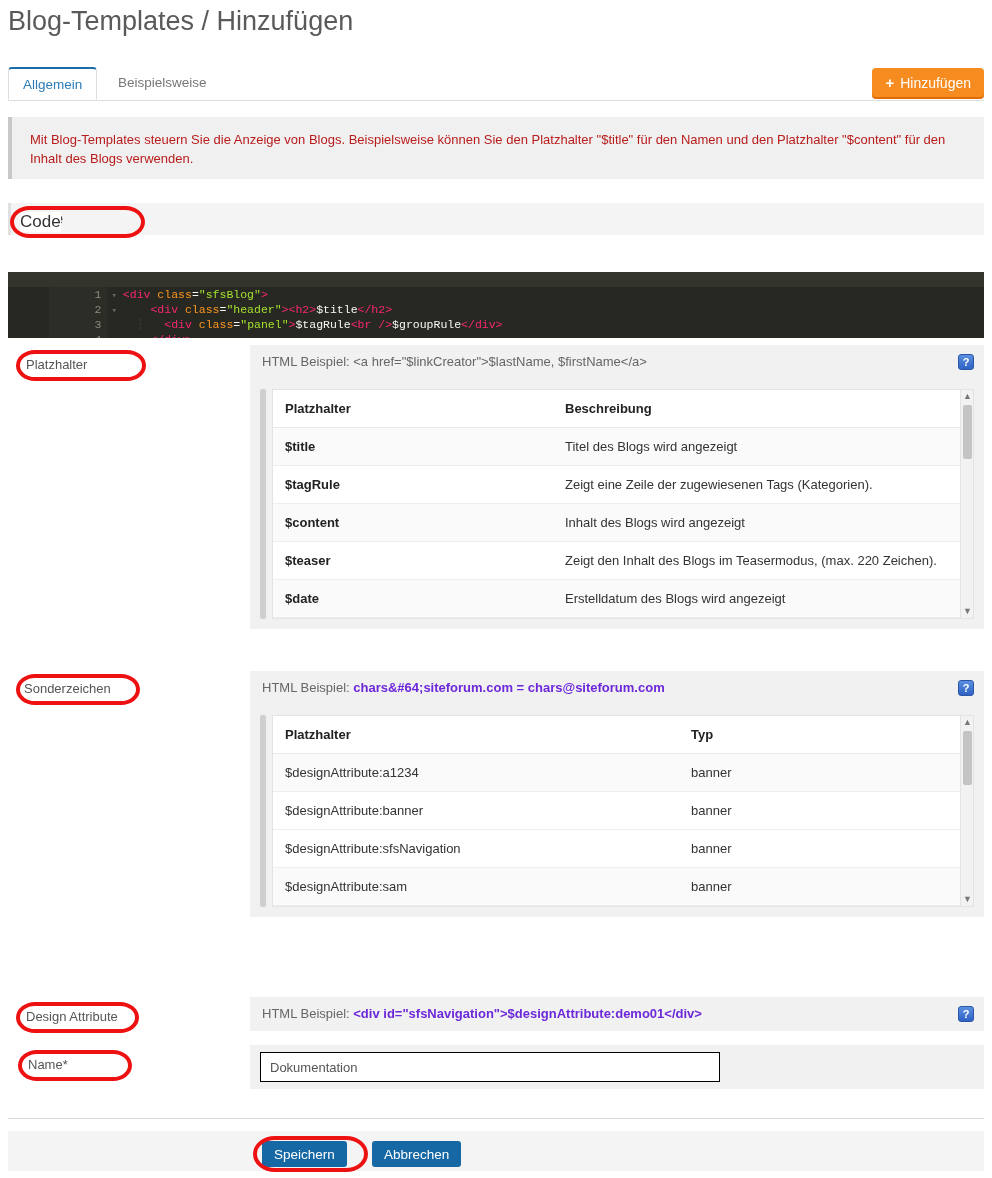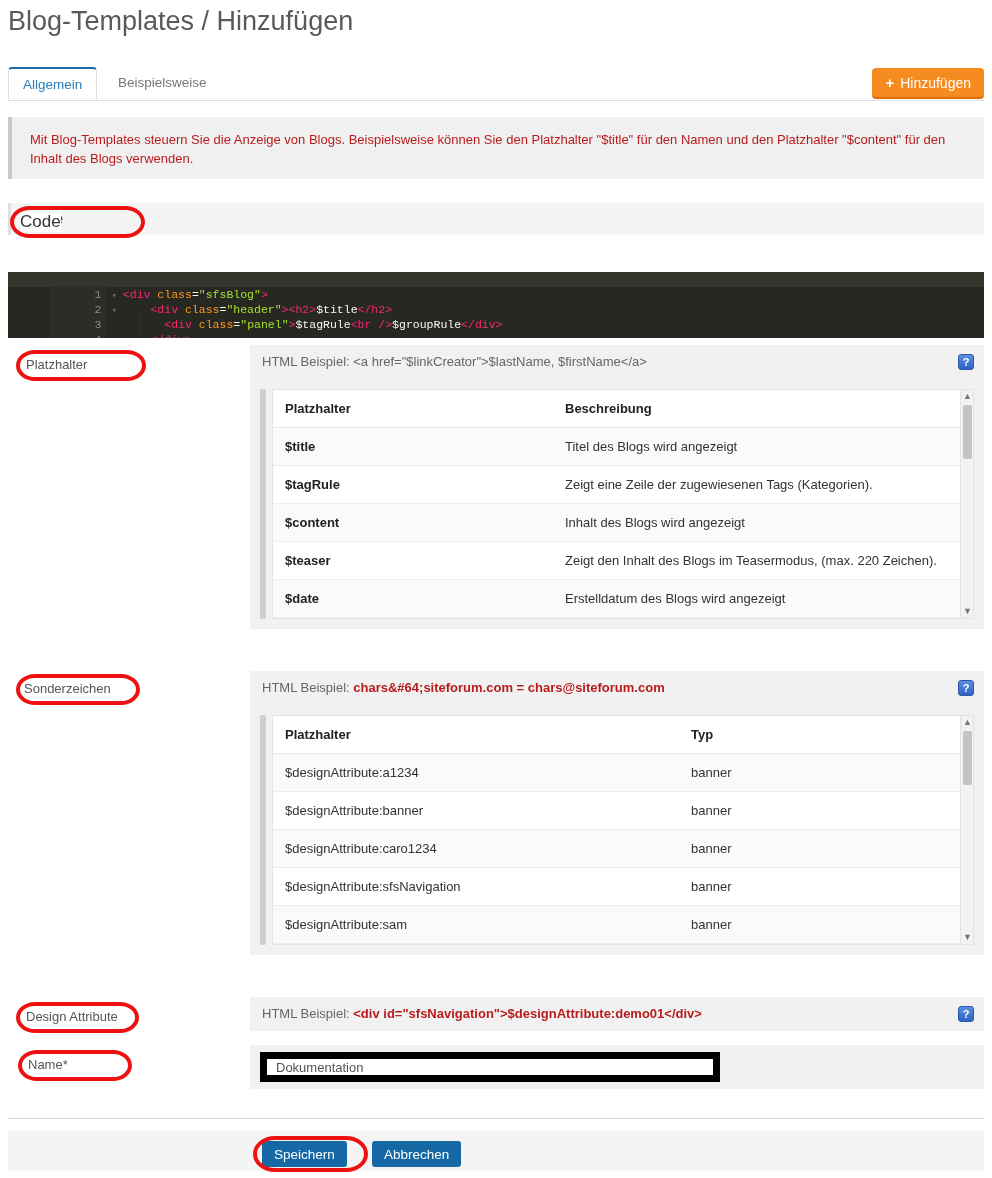--- a/index.html
+++ b/index.html
@@ -84,21 +84,21 @@
   .c-var { color: #f8f8f2; }
   .c-punc { color: #f8f8f2; }
   .ed-indent { color: #3e3f36; }
 
   
   .ph-block { position: absolute; left: 250px; width: 734px; background: #f1f1f1; }
   .ph-hint {
     height: 34px; line-height: 34px; font-size: 13px; color: #666;
     padding-left: 12px; position: relative;
   }
-  .ph-hint b { color: #b91c1c; }
+  .ph-hint b { color: #6d28d9; }
   .help-icon {
     position: absolute; right: 10px; top: 9px;
     width: 16px; height: 16px; border-radius: 3px;
     background: linear-gradient(#5a8fe0, #2f62c4);
     border: 1px solid #2b56a8;
     color: #fff; font-size: 11px; font-weight: bold;
     line-height: 15px; text-align: center; cursor: pointer;
   }
   .ph-scrollwrap { position: relative; padding: 10px 10px 10px 22px; }
   .ph-leftbar {
@@ -136,21 +136,21 @@
     background: #c4c4c4; border-radius: 2px;
   }
 
   
   .name-row {
     position: absolute; left: 250px; width: 734px; height: 44px;
     background: #f1f1f1;
   }
   .name-input {
     position: absolute; left: 10px; top: 7px; width: 460px; height: 30px;
-    background: #fff; border: 7px solid #000000;
+    background: #fff; border: 1px solid #000000;
     font-size: 13px; color: #555; padding: 0 9px;
     font-family: "Liberation Sans", sans-serif;
   }
 
   
   .footer-sep {
     position: absolute; left: 8px; top: 1118px; width: 976px;
     border-top: 1px solid #dcdcdc;
   }
   .footer-bar {
@@ -277,24 +277,20 @@
             </thead>
           <tbody>
             <tr class="alt">
                 <td>$designAttribute:a1234</td>
                 <td>banner</td>
               </tr>
             <tr>
                 <td>$designAttribute:banner</td>
                 <td>banner</td>
               </tr>
-            <tr class="alt">
-                <td>$designAttribute:caro1234</td>
-                <td>banner</td>
-              </tr>
             <tr>
                 <td>$designAttribute:sfsNavigation</td>
                 <td>banner</td>
               </tr>
             <tr class="alt">
                 <td>$designAttribute:sam</td>
                 <td>banner</td>
               </tr>
           </tbody>
         </table>

